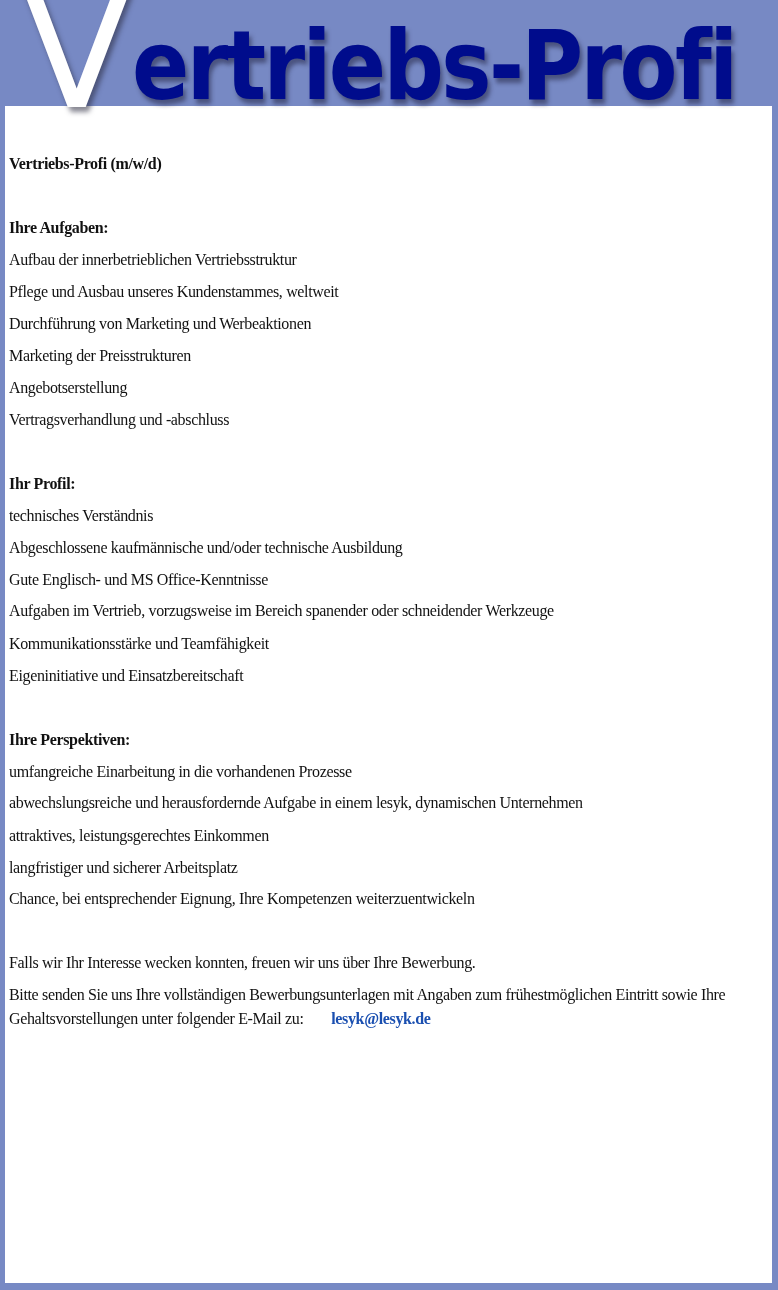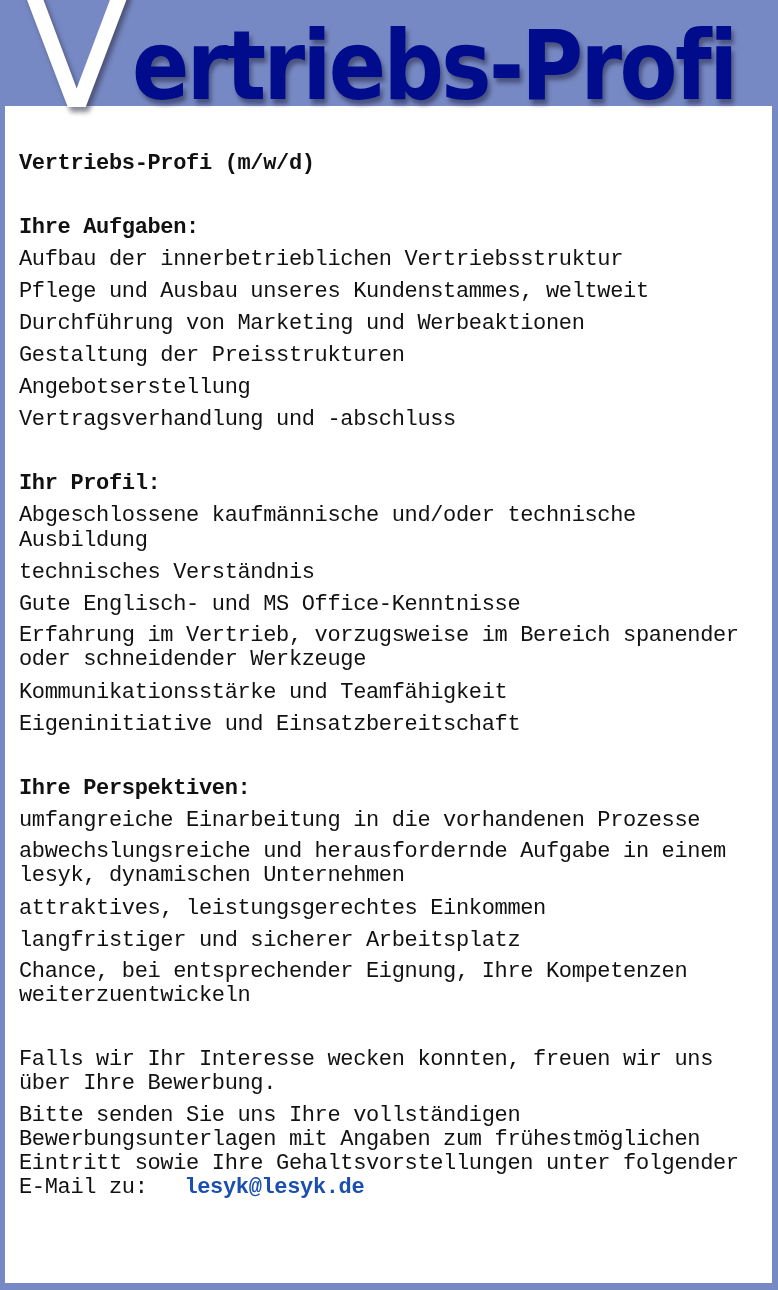--- a/index.html
+++ b/index.html
@@ -45,24 +45,24 @@
       line-height: 1;
       letter-spacing: -3px;
       transform: scaleX(0.88);
       transform-origin: left top;
       text-shadow: 3px 5px 5px rgba(30,30,60,0.5);
       z-index: 3;
       white-space: nowrap;
     }
     .content {
       position: absolute;
-      left: 19px; top: 151px;
+      left: 9px; top: 151px;
       width: 748px;
-      font-family: Liberation Mono, monospace;
-      font-size: 22px;
+      font-family: Liberation Serif, serif;
+      font-size: 16px;
       color: #111111;
       letter-spacing: -0.35px;
     }
     .line { line-height: 25px; margin-bottom: 7px; }
     .bold { font-weight: bold; }
     .gap { height: 32px; }
     .wrap { line-height: 24px; margin-bottom: 8px; }
     .email { color: #1a4fb0; font-weight: bold; text-decoration: none; margin-left: 24px; }
   </style>
 </head>
@@ -77,32 +77,32 @@
 
 <div class="content">
   <div class="line bold">Vertriebs-Profi (m/w/d)</div>
   <div class="gap"></div>
 
   <div>
     <div class="line bold">Ihre Aufgaben:</div>
     <div class="line">Aufbau der innerbetrieblichen Vertriebsstruktur</div>
     <div class="line">Pflege und Ausbau unseres Kundenstammes, weltweit</div>
     <div class="line">Durchführung von Marketing und Werbeaktionen</div>
-    <div class="line">Gestaltung der Preisstrukturen</div>
+    <div class="line">Marketing der Preisstrukturen</div>
     <div class="line">Angebotserstellung</div>
     <div class="line">Vertragsverhandlung und -abschluss</div>
   </div>
   <div class="gap"></div>
 
   <div>
     <div class="line bold">Ihr Profil:</div>
+    <div class="line">technisches Verständnis</div>
     <div class="line">Abgeschlossene kaufmännische und/oder technische Ausbildung</div>
-    <div class="line">technisches Verständnis</div>
     <div class="line">Gute Englisch- und MS Office-Kenntnisse</div>
-    <div class="wrap">Erfahrung im Vertrieb, vorzugsweise im Bereich spanender oder schneidender Werkzeuge</div>
+    <div class="wrap">Aufgaben im Vertrieb, vorzugsweise im Bereich spanender oder schneidender Werkzeuge</div>
     <div class="line">Kommunikationsstärke und Teamfähigkeit</div>
     <div class="line">Eigeninitiative und Einsatzbereitschaft</div>
   </div>
   <div class="gap"></div>
 
   <div>
     <div class="line bold">Ihre Perspektiven:</div>
     <div class="line">umfangreiche Einarbeitung in die vorhandenen Prozesse</div>
     <div class="wrap">abwechslungsreiche und herausfordernde Aufgabe in einem lesyk, dynamischen Unternehmen</div>
     <div class="line">attraktives, leistungsgerechtes Einkommen</div>

